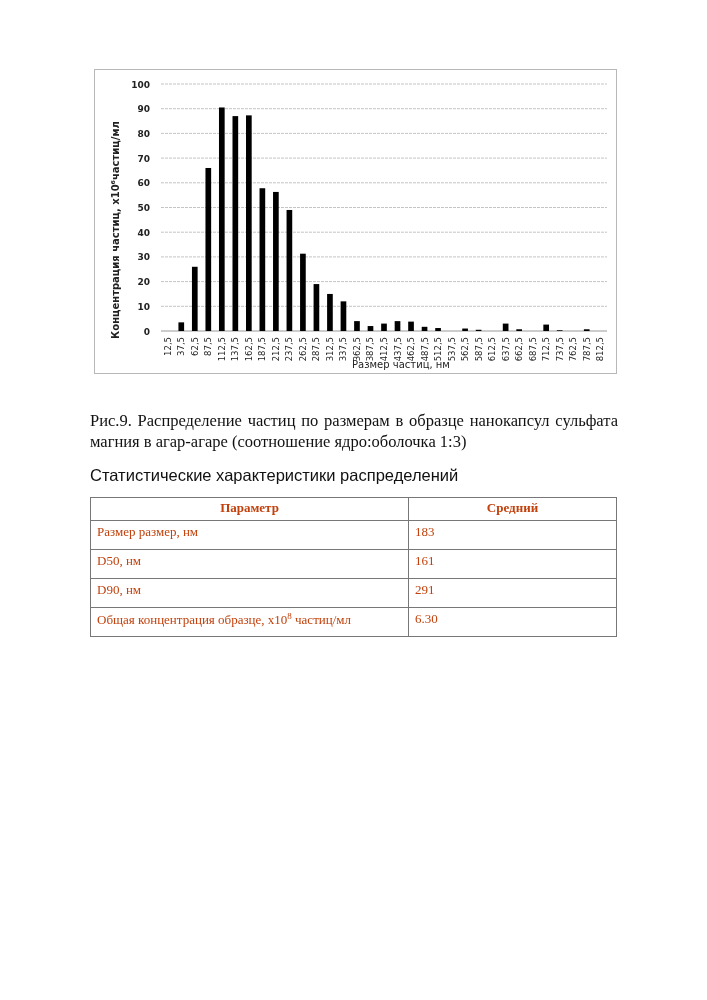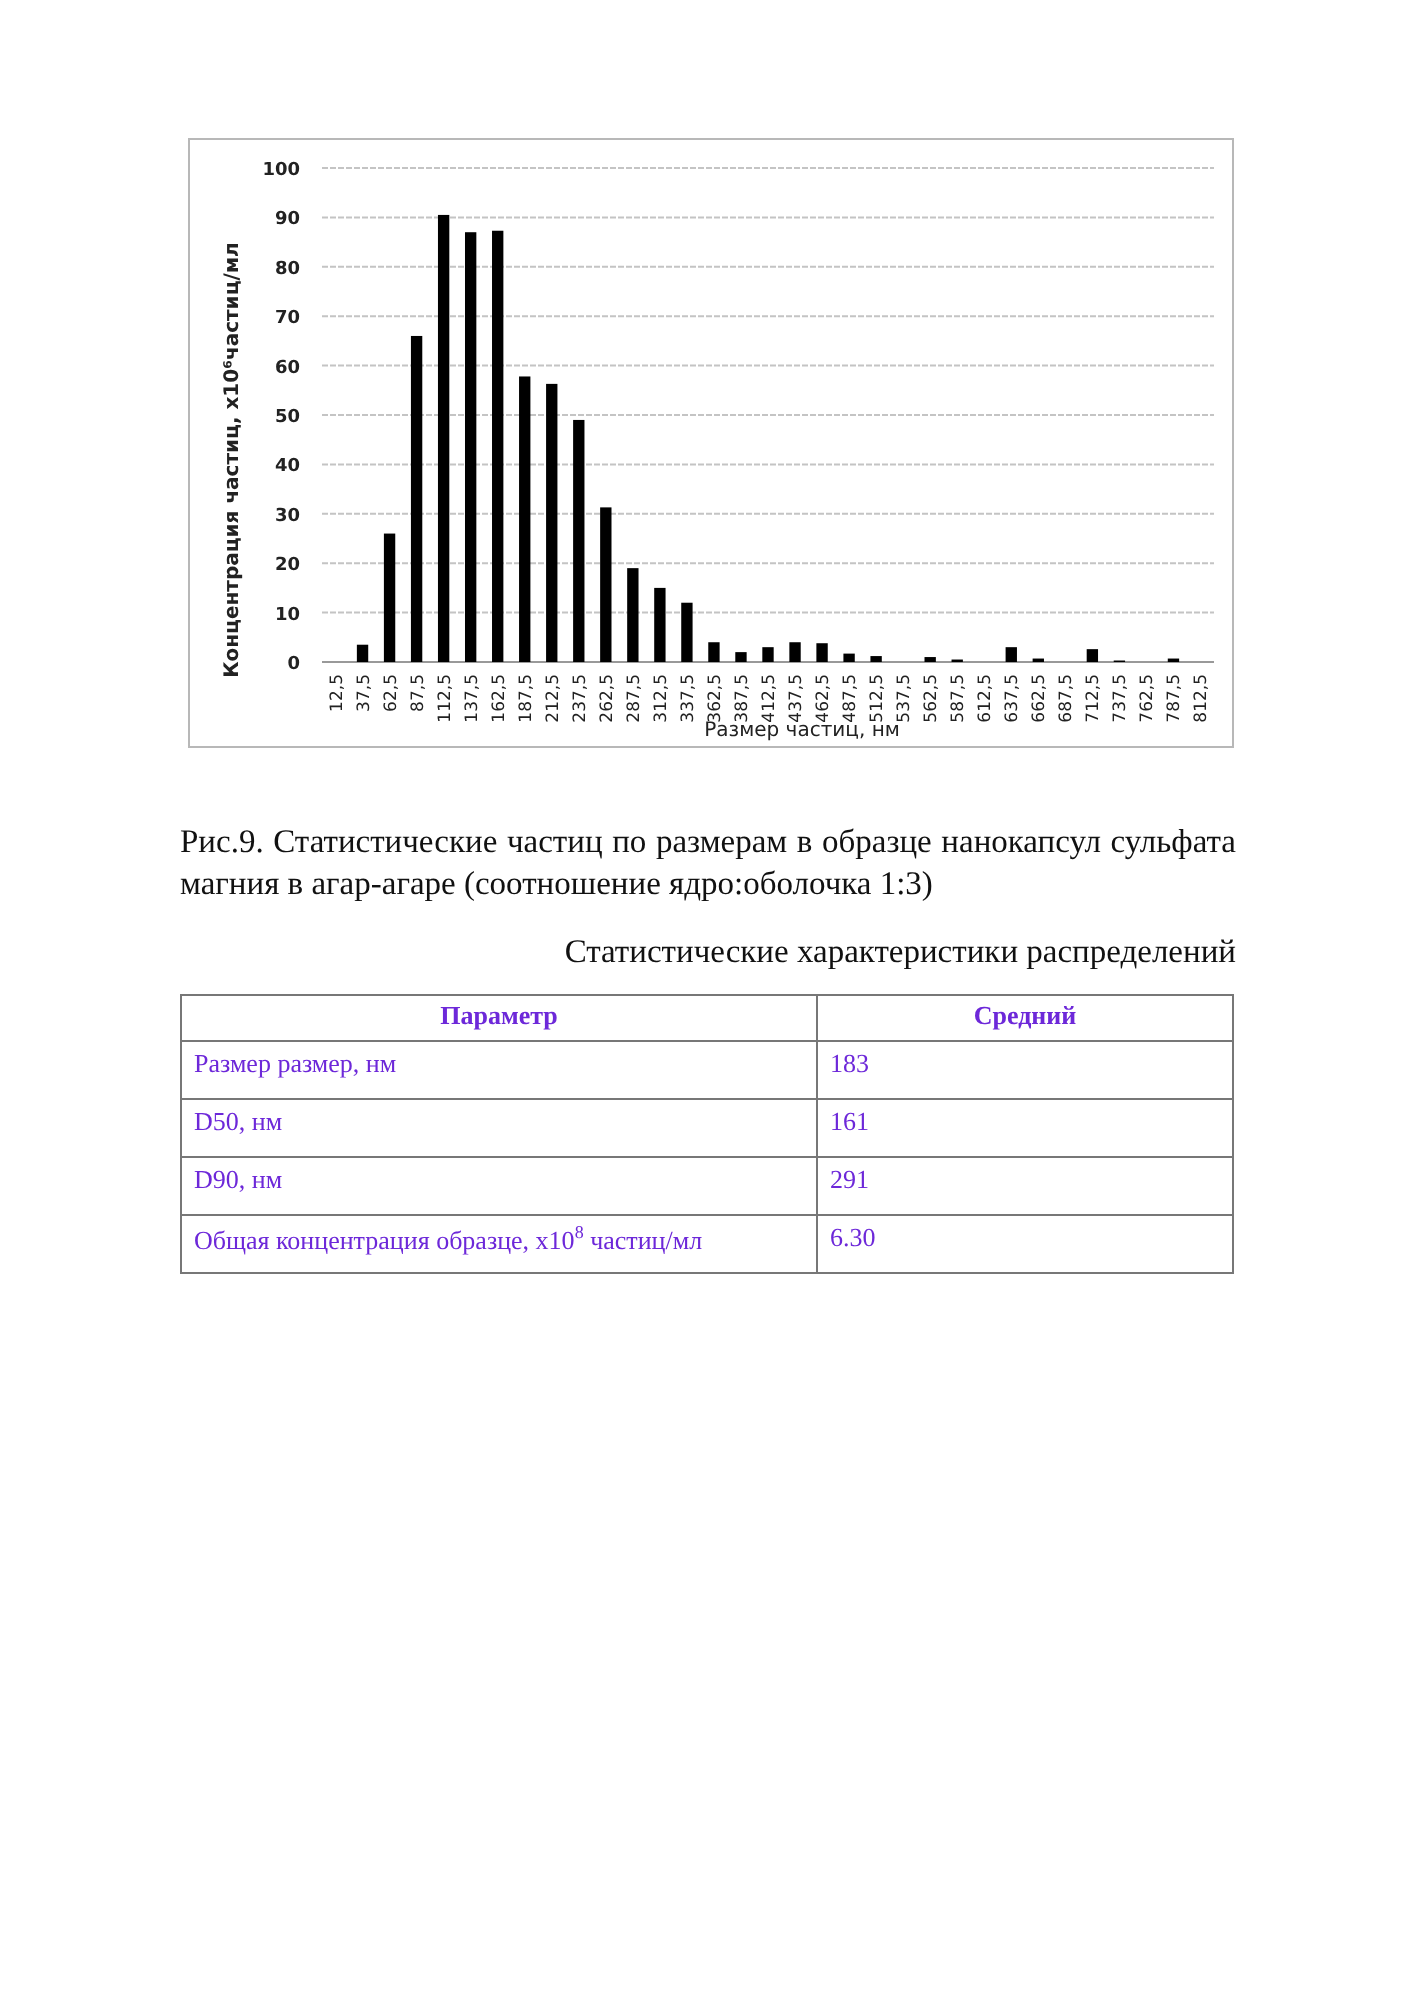--- a/index.html
+++ b/index.html
@@ -9,27 +9,27 @@
     border: 1px solid #b8b8b8; box-sizing: border-box;
   }
   #chart-svg { position: absolute; left: 0; top: 0; }
   .sans { font-family: "DejaVu Sans", sans-serif; }
   .caption {
     position: absolute; left: 90px; top: 410px; width: 528px;
     font-family: "Liberation Serif", serif; font-size: 16.5px; line-height: 21px;
     color: #111; text-align: justify; text-align-last: left;
   }
   .table-title {
-    position: absolute; left: 90px; top: 466px; width: 528px; text-align: right;
-    font-family: Liberation Serif, serif; font-size: 16.5px; color: #111;
+    position: absolute; left: 90px; top: 466px; width: 528px; text-align: left;
+    font-family: Liberation Sans, sans-serif; font-size: 16.5px; color: #111;
   }
   table.stats {
     position: absolute; left: 90px; top: 497px; width: 527px;
     border-collapse: collapse; font-family: "Liberation Serif", serif;
-    font-size: 13px; color: #6d28d9;
+    font-size: 13px; color: #c2410c;
   }
   table.stats td, table.stats th {
     border: 1px solid #777; height: 25px; padding: 0 6px; vertical-align: top; padding-top: 3px;
   }
   table.stats th { font-weight: bold; text-align: center; height: 20px; padding-top: 2px; }
   table.stats td.val { text-align: left; }
   table.stats col.c1 { width: 318px; }
   sup { font-size: 9px; }
 </style>
 </head>
@@ -125,21 +125,21 @@
         <text transform="translate(467.6969696969697,267) rotate(-90)" text-anchor="end" font-size="8.5" class="sans" fill="#222">737,5</text>
         <text transform="translate(481.21212121212125,267) rotate(-90)" text-anchor="end" font-size="8.5" class="sans" fill="#222">762,5</text>
         <text transform="translate(494.72727272727275,267) rotate(-90)" text-anchor="end" font-size="8.5" class="sans" fill="#222">787,5</text>
         <text transform="translate(508.24242424242425,267) rotate(-90)" text-anchor="end" font-size="8.5" class="sans" fill="#222">812,5</text>
       </g>
     <text id="ylabel" class="sans" font-size="10" font-weight="bold" fill="#222" text-anchor="middle" transform="translate(24,160) rotate(-90)">Концентрация частиц, x10⁶частиц/мл</text>
     <text id="xlabel" class="sans" font-size="10" fill="#222" text-anchor="middle" x="306" y="298">Размер частиц, нм</text>
   </svg>
 </div>
 
-<div class="caption">Рис.9. Статистические частиц по размерам в образце нанокапсул сульфата магния в агар-агаре (соотношение ядро:оболочка 1:3)</div>
+<div class="caption">Рис.9. Распределение частиц по размерам в образце нанокапсул сульфата магния в агар-агаре (соотношение ядро:оболочка 1:3)</div>
 
 <div class="table-title">Статистические характеристики распределений</div>
 
 <table class="stats">
   <colgroup>
       <col class="c1">
       <col>
     </colgroup>
   <tbody>
       <tr>

